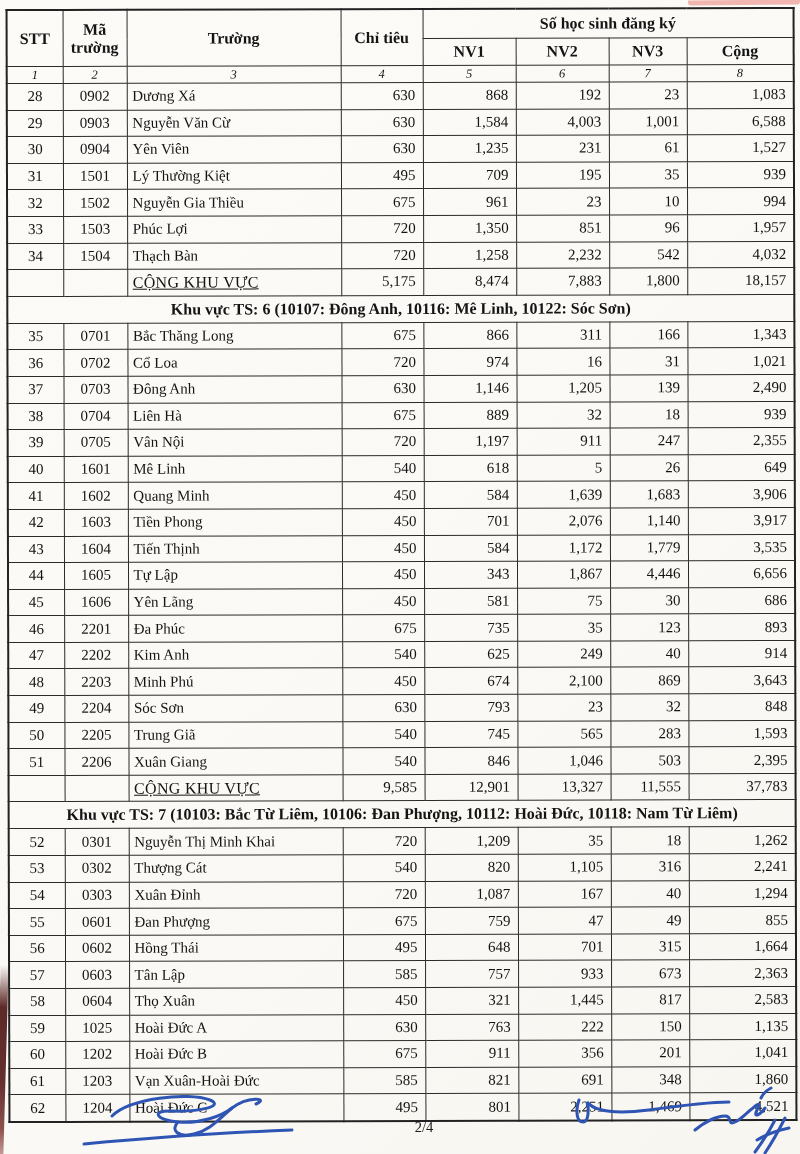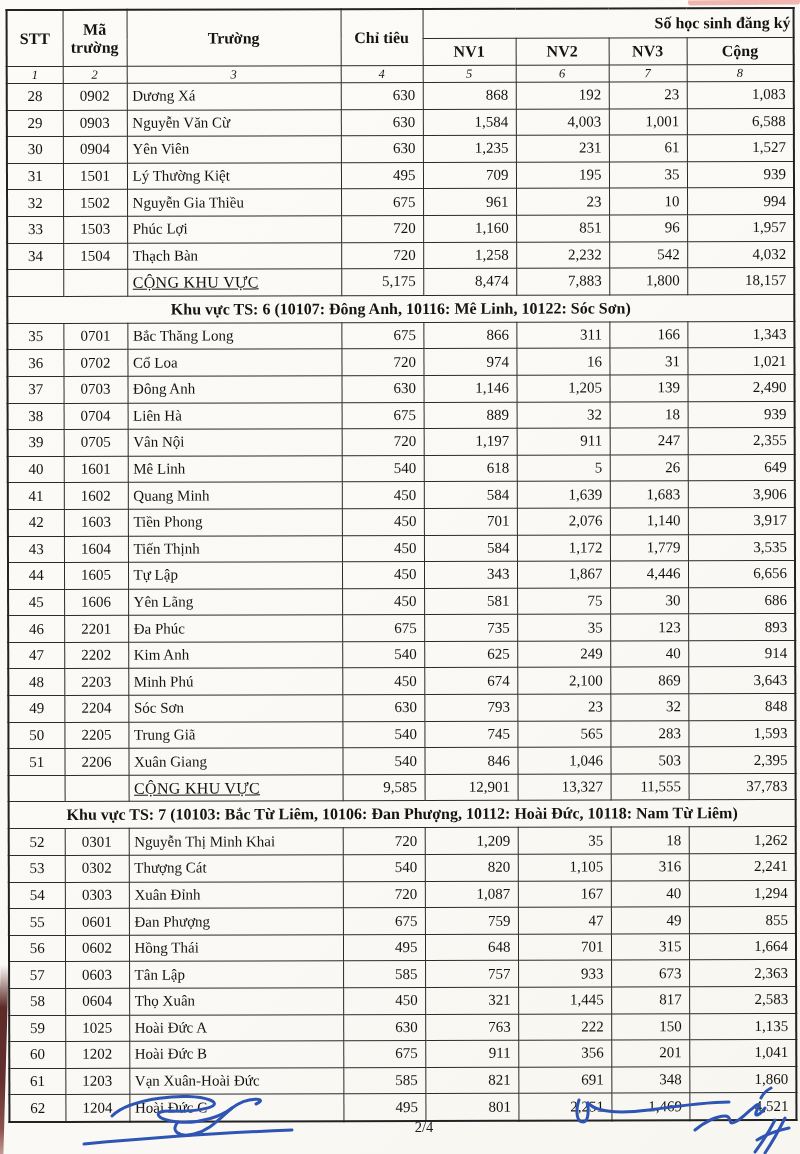--- a/index.html
+++ b/index.html
@@ -12,21 +12,21 @@
   }
   table.main{
     position:absolute;left:7px;top:8px;width:787px;
     border-collapse:collapse;table-layout:fixed;
     transform:rotate(-0.15deg);
     background:transparent;
   }
   td,th{border:1px solid #2b2b2b;padding:0 6px;overflow:hidden;white-space:nowrap;}
   table.main{border:2px solid #222;}
   thead th{font-weight:bold;text-align:center;font-size:16px;padding:1px 2px;white-space:normal;line-height:1.1;}
-  th.group-head{font-size:16px;height:26px;text-align:right;}
+  th.group-head{font-size:16px;height:26px;}
   tr.sub-head th{height:24px;font-size:16px;}
   tbody td{height:25.6px;font-size:15px;line-height:1;}
   tr.index-row td{height:16px;font-size:12.5px;font-style:italic;font-family:"Liberation Serif",serif;}
   .center{text-align:center;}
   .num{text-align:right;padding-right:7px;}
   .name{text-align:left;padding-left:5px;}
   .total-label{font-size:16px;letter-spacing:.3px;text-decoration:underline;}
   td.section-header{font-weight:bold;text-align:center;font-size:16px;height:26px;}
   
   .sliver-top-right{
@@ -139,21 +139,21 @@
           <td class="num">961</td>
           <td class="num">23</td>
           <td class="num">10</td>
           <td class="num">994</td>
         </tr>
         <tr>
           <td class="center">33</td>
           <td class="center">1503</td>
           <td class="name">Phúc Lợi</td>
           <td class="num">720</td>
-          <td class="num">1,160</td>
+          <td class="num">1,350</td>
           <td class="num">851</td>
           <td class="num">96</td>
           <td class="num">1,957</td>
         </tr>
         <tr>
           <td class="center">34</td>
           <td class="center">1504</td>
           <td class="name">Thạch Bàn</td>
           <td class="num">720</td>
           <td class="num">1,258</td>

